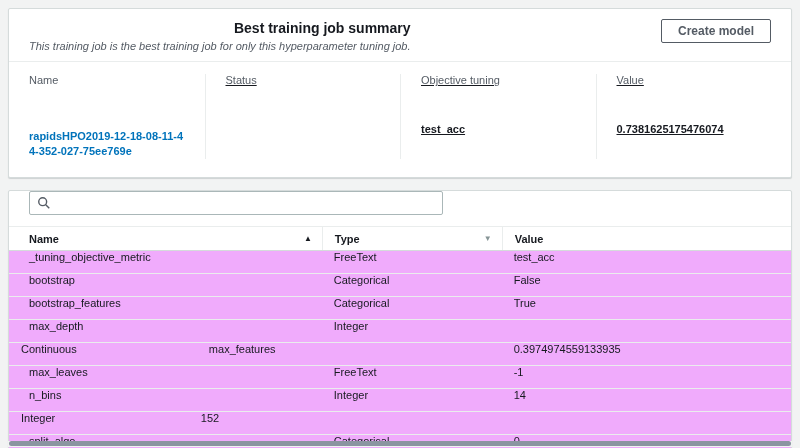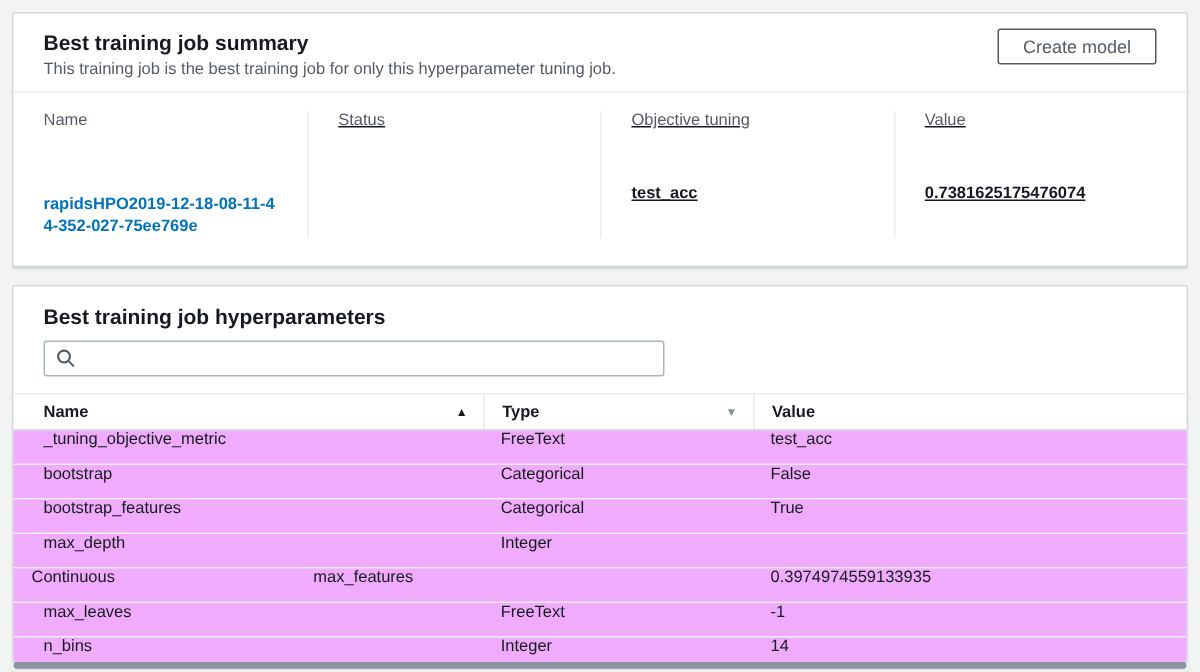--- a/index.html
+++ b/index.html
@@ -21,28 +21,28 @@
   .panel + .panel { margin-top: 12px; }
 
   
   .panel-header {
     display: flex;
     justify-content: space-between;
     align-items: flex-start;
     padding: 10px 20px 8px 20px;
     border-bottom: 1px solid #eaeded;
   }
-  .panel-title { font-size: 14px; font-weight: 700; line-height: 18px; color: #16191f; }
-  .panel-subtitle { font-size: 11px; color: #545b64; margin-top: 2px; line-height: 14px; }
+  .panel-title { font-size: 14px; font-weight: 700; line-height: 18px; color: #16191f; text-align: right; }
+  .panel-subtitle { font-size: 11px; color: #545b64; margin-top: 2px; line-height: 14px; font-style: italic; }
   .btn-secondary {
     background: #ffffff;
     border: 1px solid #545b64;
     border-radius: 2px;
     color: #545b64;
-    font-weight: 400;
+    font-weight: 700;
     font-size: 12px;
     padding: 4px 16px;
     line-height: 14px;
     cursor: pointer;
     white-space: nowrap;
     font-family: inherit;
   }
   .summary-grid {
     display: grid;
     grid-template-columns: 1fr 1fr 1fr 1fr;
@@ -152,21 +152,20 @@
         <div class="field-value">test_acc</div>
       </div>
       <div class="field">
         <div class="field-label">Value</div>
         <div class="field-value">0.7381625175476074</div>
       </div>
     </div>
   </section>
 
   <section class="panel">
-    <h2 class="hp-title">Best training job hyperparameters</h2>
 
     <div class="search-wrap">
       <svg class="search-icon" viewBox="0 0 16 16" fill="none" stroke="#545b64" stroke-width="1.6">
         <circle cx="6.5" cy="6.5" r="4.5"></circle>
         <line x1="10" y1="10" x2="14" y2="14"></line>
       </svg>
       <input class="search-input" type="text" placeholder="" style="">
     </div>
 
     <div class="table">

